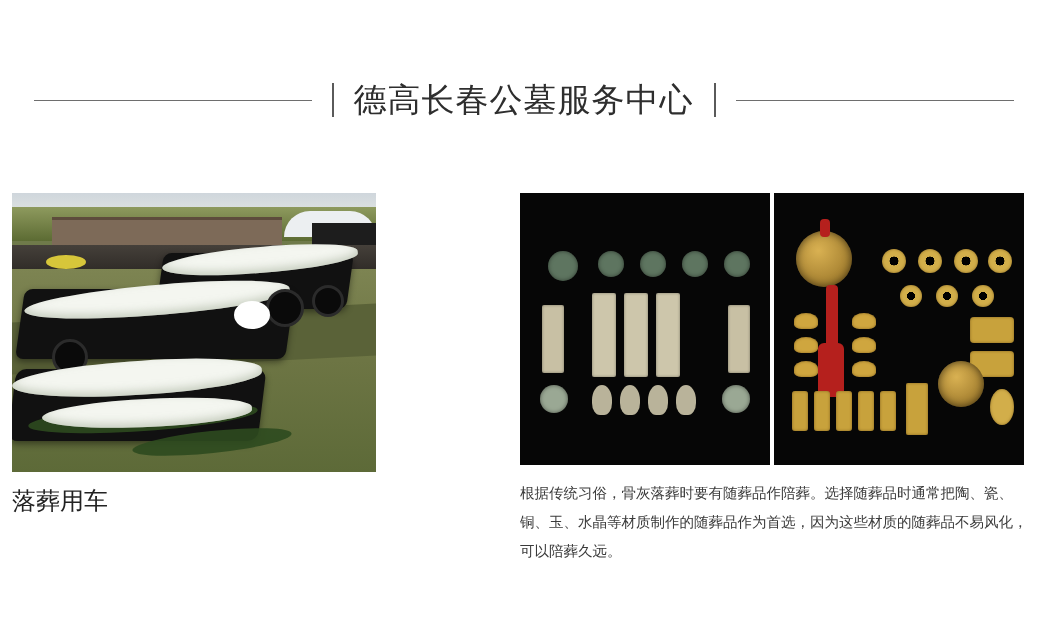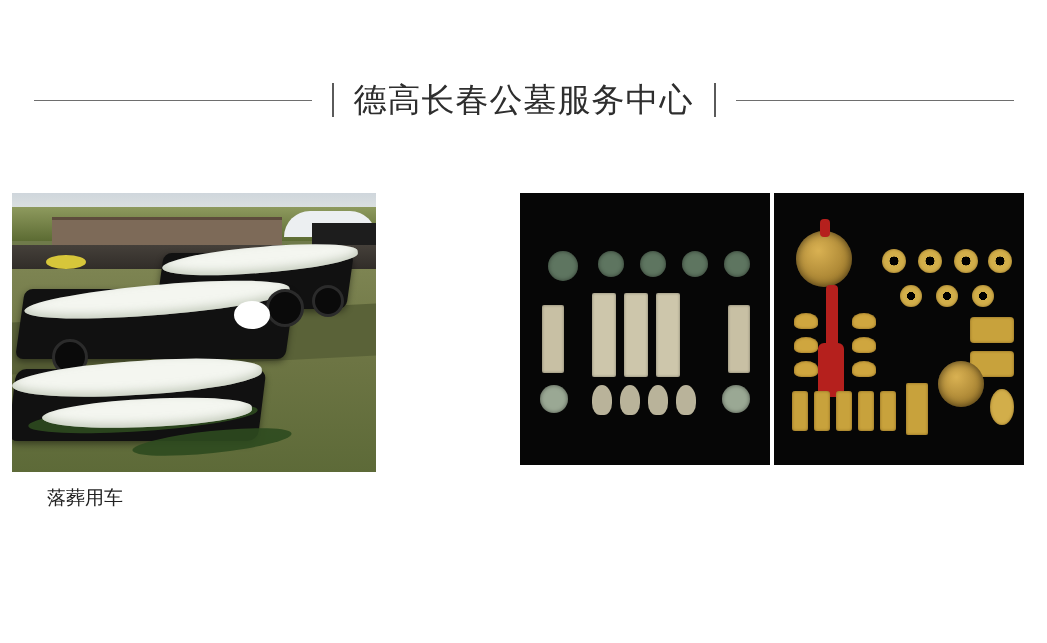--- a/index.html
+++ b/index.html
@@ -81,27 +81,26 @@
   .fig-right {
     width: 504px;
     height: 272px;
     position: relative;
     overflow: hidden;
     background: #000;
     display: flex;
   }
 
   .caption {
-    font-size: 19px;
+    font-size: 24px;
     color: #222;
     margin-top: 12px;
     margin-bottom: 0;
     font-weight: 400;
     font-family: Liberation Sans, sans-serif;
-    margin-left: 35px;
   }
   .cap-left { margin-top: 13px; }
   .cap-right { margin-top: 16px; }
 
   .body-text {
     font-size: 14.5px;
     line-height: 29px;
     color: #3a3a3a;
     margin-top: 14px;
     font-family: "DejaVu Sans", "Liberation Sans", sans-serif;
@@ -335,14 +334,15 @@
         <div class="gold" style="left:18px;top:198px;width:16px;height:40px;"></div>
         <div class="gold" style="left:40px;top:198px;width:16px;height:40px;"></div>
         <div class="gold" style="left:62px;top:198px;width:16px;height:40px;"></div>
         <div class="gold" style="left:84px;top:198px;width:16px;height:40px;"></div>
         <div class="gold" style="left:106px;top:198px;width:16px;height:40px;"></div>
         <div class="gold" style="left:132px;top:190px;width:22px;height:52px;border-radius:2px;"></div>
         <div class="bigcoin" style="left:164px;top:168px;width:46px;height:46px;"></div>
         <div class="gold round" style="left:216px;top:196px;width:24px;height:36px;"></div>
       </div>
     </div>
+    <div class="body-text body-right">根据传统习俗，骨灰落葬时要有随葬品作陪葬。选择随葬品时通常把陶、瓷、铜、玉、水晶等材质制作的随葬品作为首选，因为这些材质的随葬品不易风化，可以陪葬久远。</div>
   </div>
 </div>
 
 </body></html>

